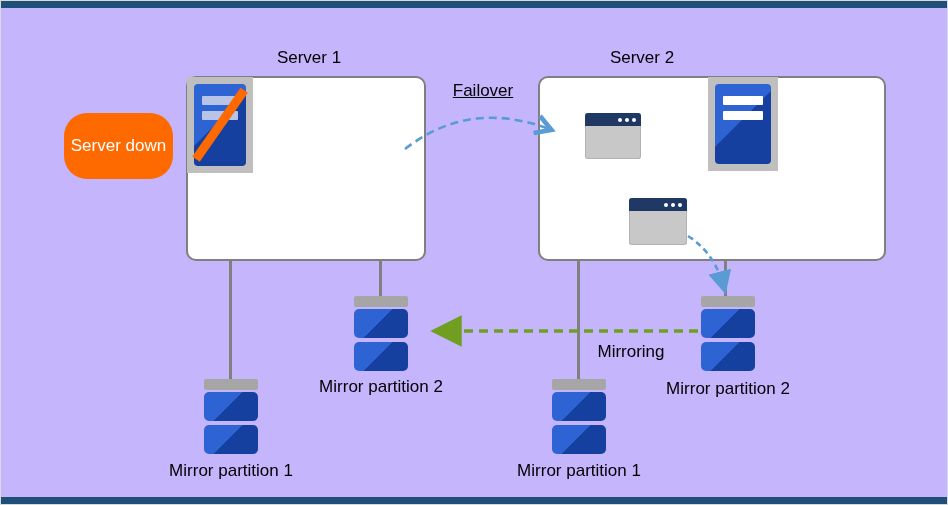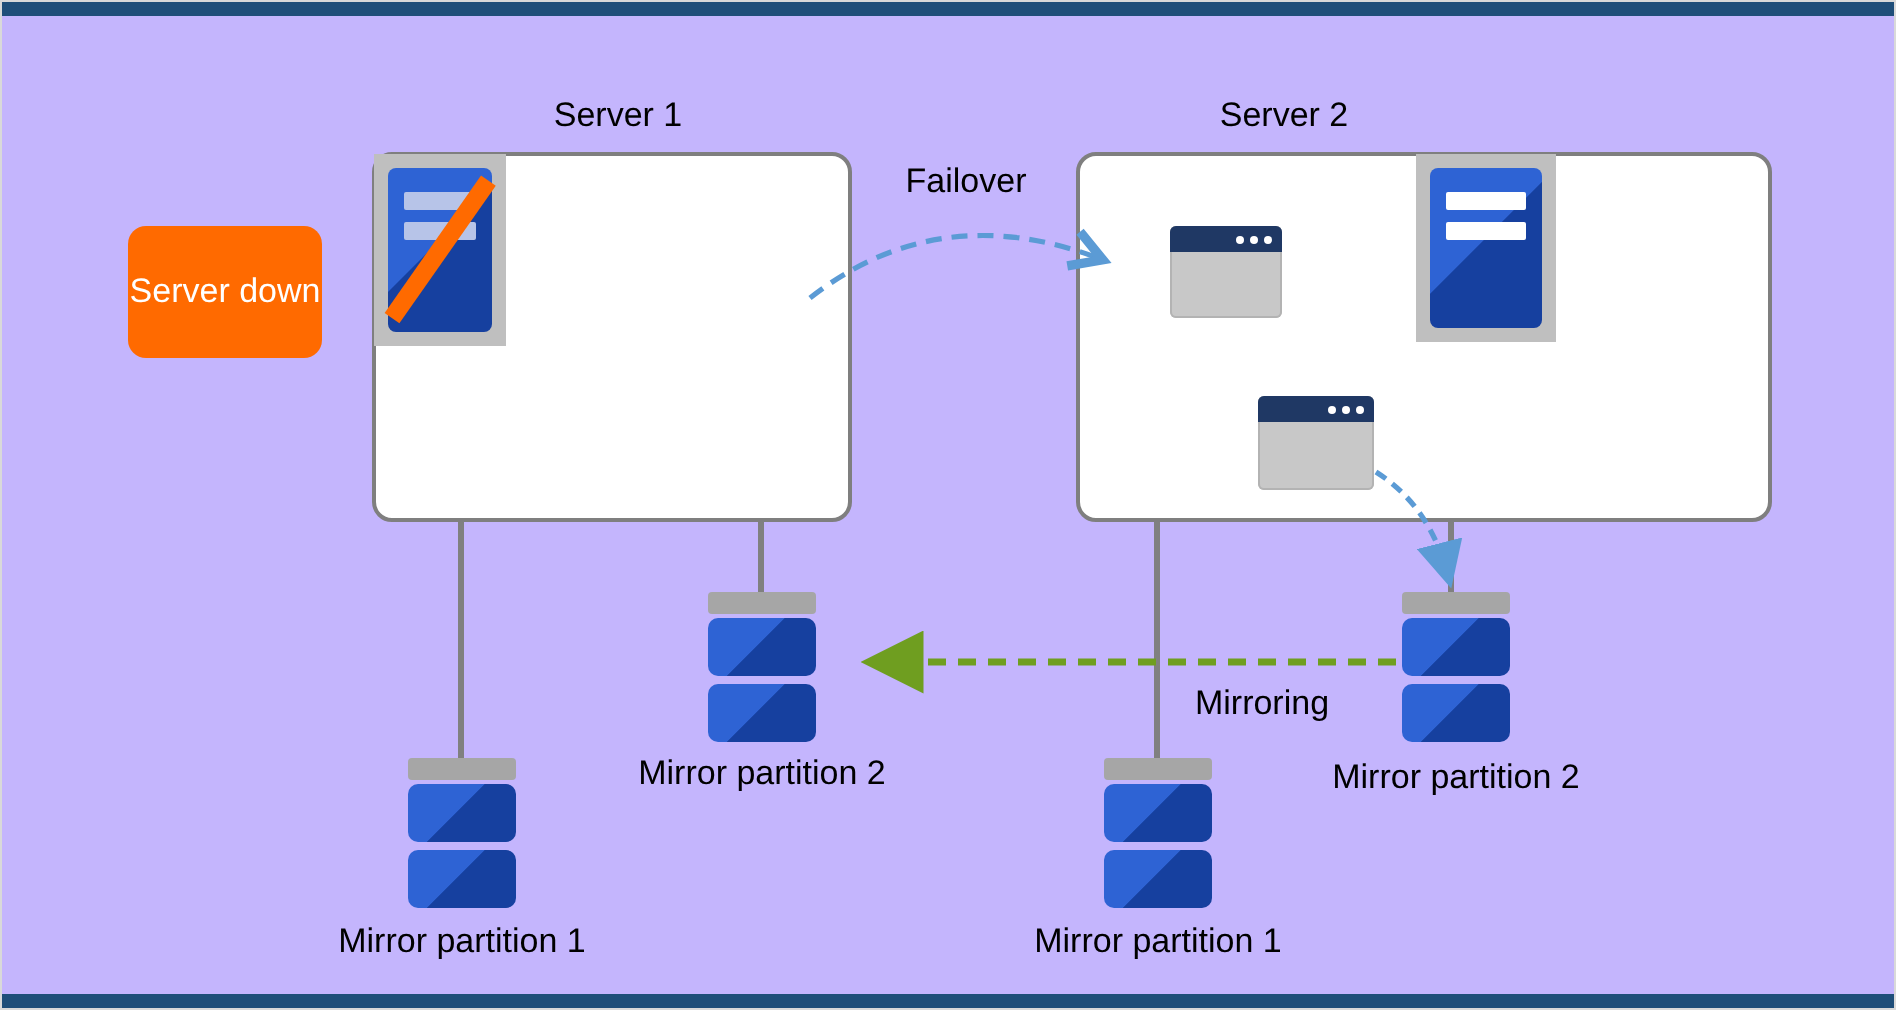--- a/index.html
+++ b/index.html
@@ -135,30 +135,30 @@
   <div class="connector" style="left:723px; top:260px; height:35px;"></div>
 
   <div class="server-icon down" style="left:186px; top:76px; width:66px; height:96px;">
     <div class="tower">
       <div class="slot s1"></div>
       <div class="slot s2"></div>
     </div>
     <div class="down-slash"></div>
   </div>
 
-  <div class="badge" style="left:63px; top:112px; width:97px; height:66px;">Server down</div>
+  <div class="badge" style="left:63px; top:112px; width:109px; height:66px;border-radius:23px;">Server down</div>
 
   <div class="server-icon" style="left:707px; top:76px; width:70px; height:94px;">
     <div class="tower">
       <div class="slot s1"></div>
       <div class="slot s2"></div>
     </div>
   </div>
 
-  <div class="lbl" style="left:482px; top:80px;">Failover</div>
+  <div class="lbl" style="left:482px; top:80px;text-decoration:underline;">Failover</div>
 
   <div class="lbl" style="left:631px; top:92px;">Application A</div>
   <div class="window-icon" style="left:584px; top:112px;">
     <div class="win-titlebar">
       <span class="dot"></span>
       <span class="dot"></span>
       <span class="dot"></span>
     </div>
   </div>
 

